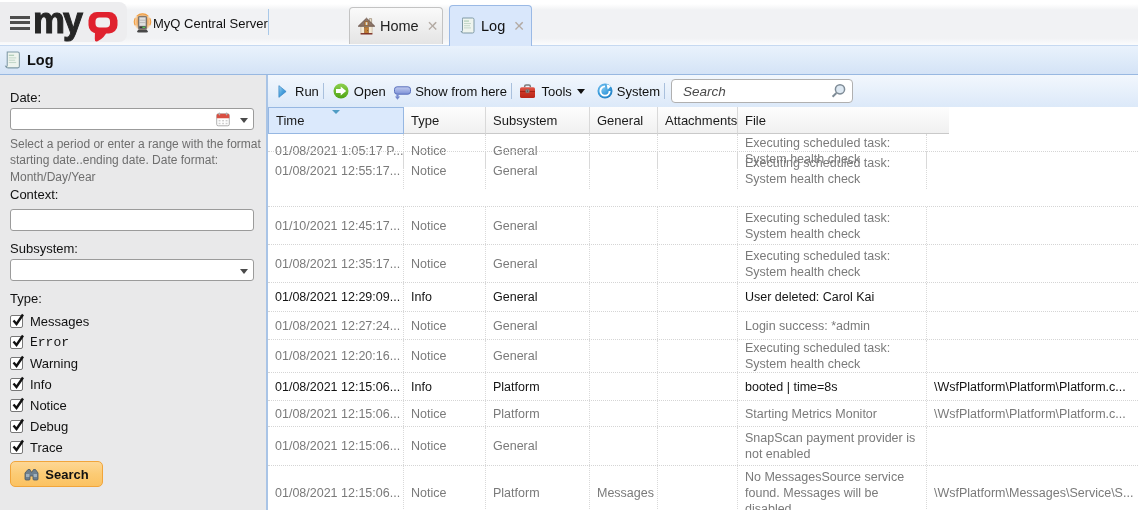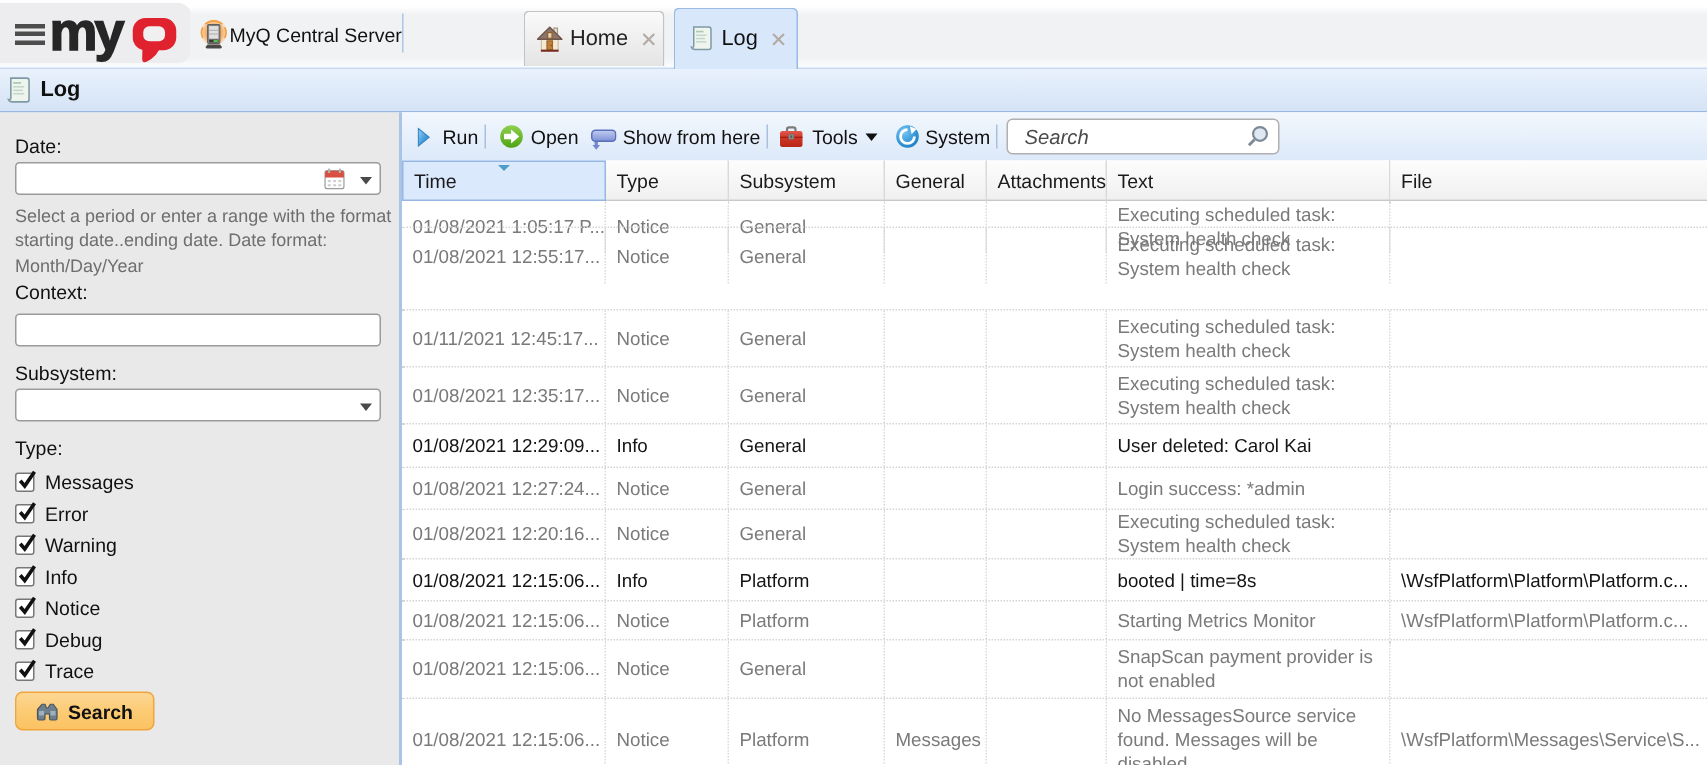--- a/index.html
+++ b/index.html
@@ -176,21 +176,21 @@
   <div class="sb-label" style="top:291px;">Type:</div>
 
   <div class="cbrow" style="top:311px;">
       <div class="cbbox">
         <svg width="15" height="16" viewBox="0 0 15 16">
           <path d="M2.5 8.5 L5.5 12 L12 2.5" fill="none" stroke="#111" stroke-width="2.4"></path>
         </svg>
       </div>
       <span class="cl">Messages</span>
     </div>
-  <div class="cbrow" style="top:332px;">
+  <div class="cbrow" style="top:332px;font-family:Liberation Mono, monospace;">
       <div class="cbbox">
         <svg width="15" height="16" viewBox="0 0 15 16">
           <path d="M2.5 8.5 L5.5 12 L12 2.5" fill="none" stroke="#111" stroke-width="2.4"></path>
         </svg>
       </div>
       <span class="cl">Error</span>
     </div>
   <div class="cbrow" style="top:353px;">
       <div class="cbbox">
         <svg width="15" height="16" viewBox="0 0 15 16">
@@ -318,21 +318,20 @@
       </div>
     </div>
 
     <div id="grid">
       <div class="hrow">
         <div class="hcell time c1"><div class="sortarr"></div>Time</div>
         <div class="hcell c2">Type</div>
         <div class="hcell c3">Subsystem</div>
         <div class="hcell c4">General</div>
         <div class="hcell c5">Attachments</div>
-        <div class="hcell c6">Text</div>
         <div class="hcell c7" style="border-right:none;">File</div>
       </div>
       <div id="rows">
       <div class="row" style="top:27px;height:34px;">
             <div class="cell c1">01/08/2021 1:05:17 P...</div>
             <div class="cell c2">Notice</div>
             <div class="cell c3">General</div>
             <div class="cell c4"></div>
             <div class="cell c5"></div>
             <div class="cell c6 wrap">Executing scheduled task: System health check</div>
@@ -341,21 +340,21 @@
       <div class="row" style="top:44px;height:38px;">
             <div class="cell c1">01/08/2021 12:55:17...</div>
             <div class="cell c2">Notice</div>
             <div class="cell c3">General</div>
             <div class="cell c4"></div>
             <div class="cell c5"></div>
             <div class="cell c6 wrap">Executing scheduled task: System health check</div>
             <div class="cell c7"></div>
           </div>
       <div class="row" style="top:99px;height:38px;">
-            <div class="cell c1">01/11/2021 12:45:17...</div>
+            <div class="cell c1">01/10/2021 12:45:17...</div>
             <div class="cell c2">Notice</div>
             <div class="cell c3">General</div>
             <div class="cell c4"></div>
             <div class="cell c5"></div>
             <div class="cell c6 wrap">Executing scheduled task: System health check</div>
             <div class="cell c7"></div>
           </div>
       <div class="row" style="top:137px;height:38px;">
             <div class="cell c1">01/08/2021 12:35:17...</div>
             <div class="cell c2">Notice</div>

